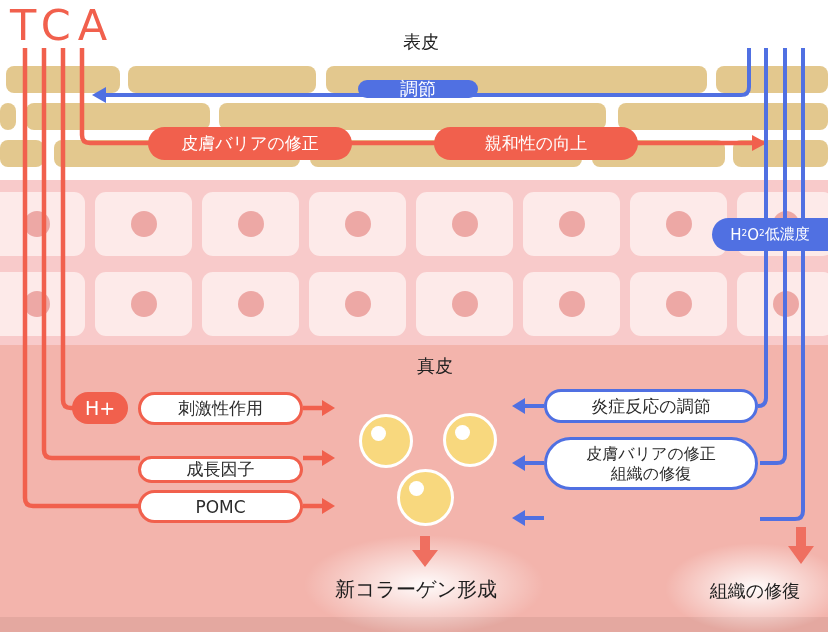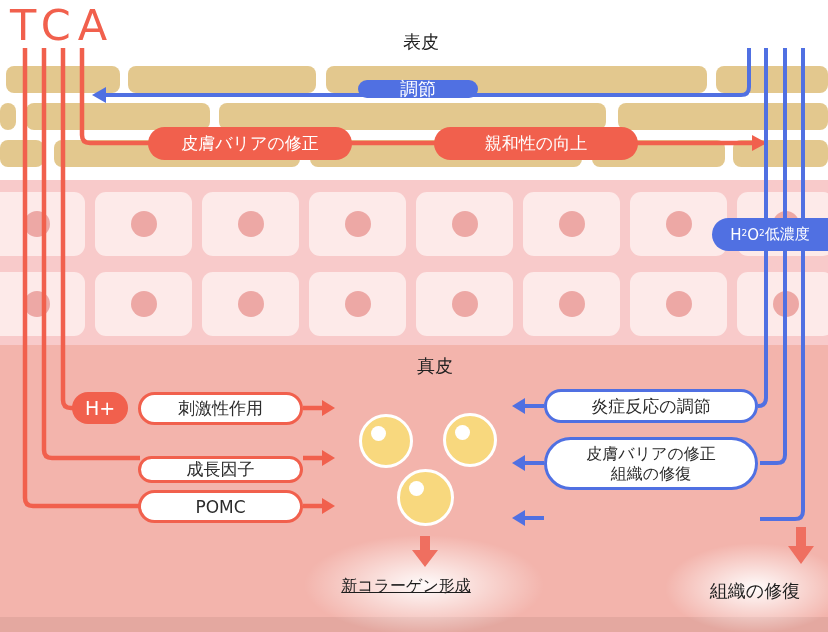--- a/index.html
+++ b/index.html
@@ -174,16 +174,16 @@
   <div class="fibro" style="left:359px;top:414px;width:54px;height:54px;">
       <span class="nucleolus"></span>
     </div>
   <div class="fibro" style="left:443px;top:413px;width:54px;height:54px;">
       <span class="nucleolus"></span>
     </div>
   <div class="fibro" style="left:397px;top:469px;width:57px;height:57px;">
       <span class="nucleolus"></span>
     </div>
 
-  <div class="result-text" style="left:306px;top:576px;width:200px;font-size:16px;text-decoration:underline;">新コラーゲン形成</div>
+  <div class="result-text" style="left:316px;top:576px;width:200px;font-size:20px;">新コラーゲン形成</div>
   <div class="result-text" style="left:675px;top:579px;width:160px;font-size:18px;">組織の修復</div>
 
 </div>
 
 </body></html>

